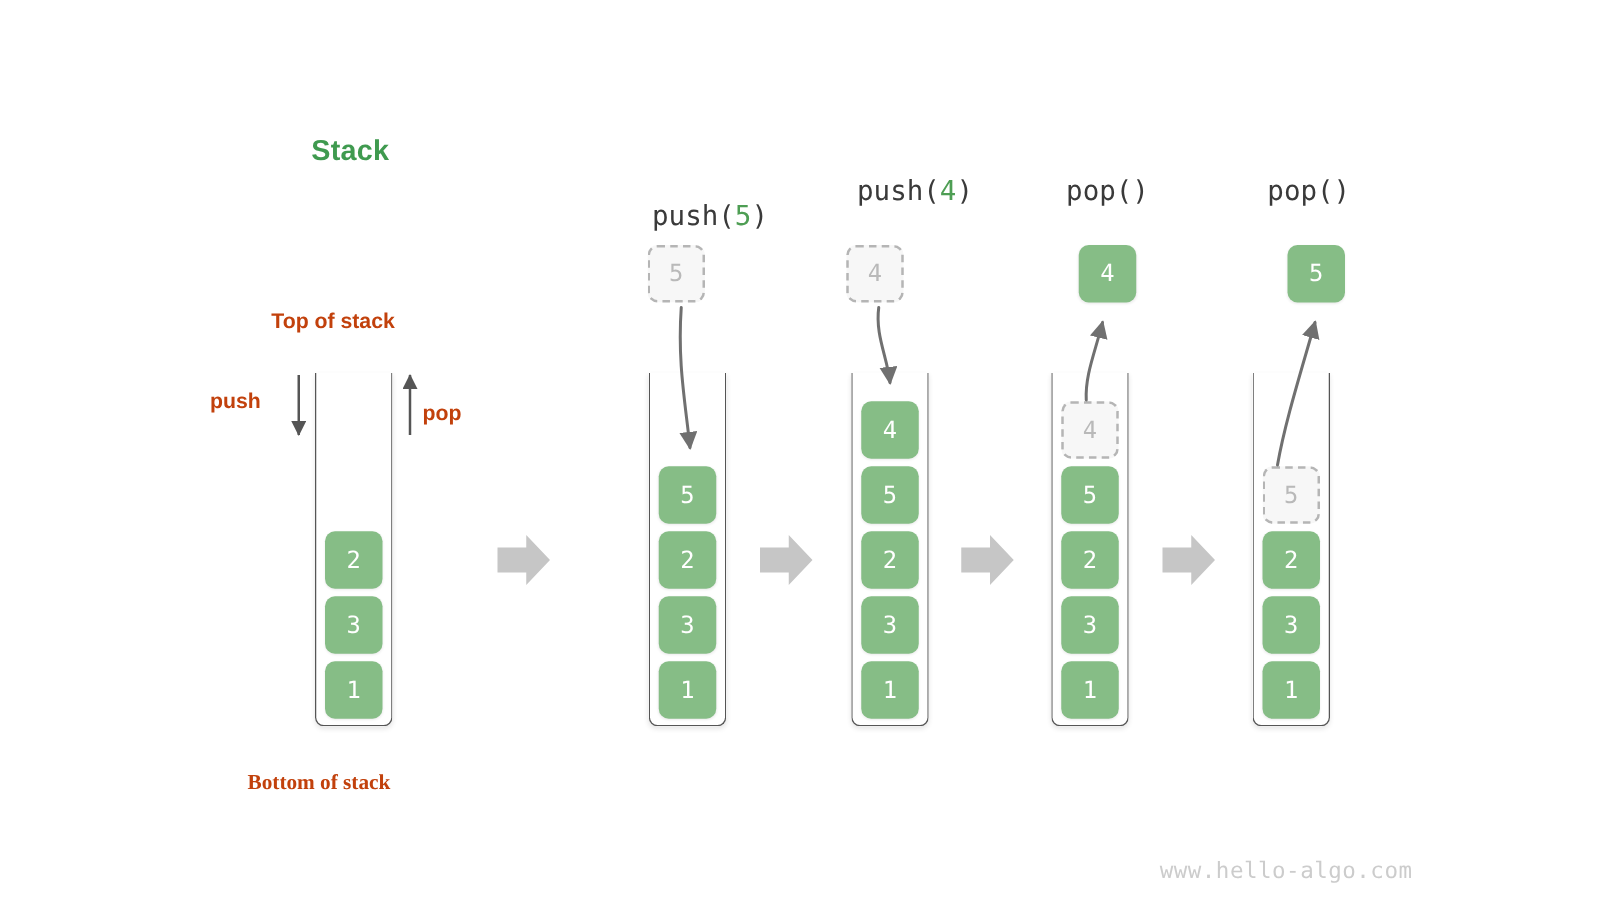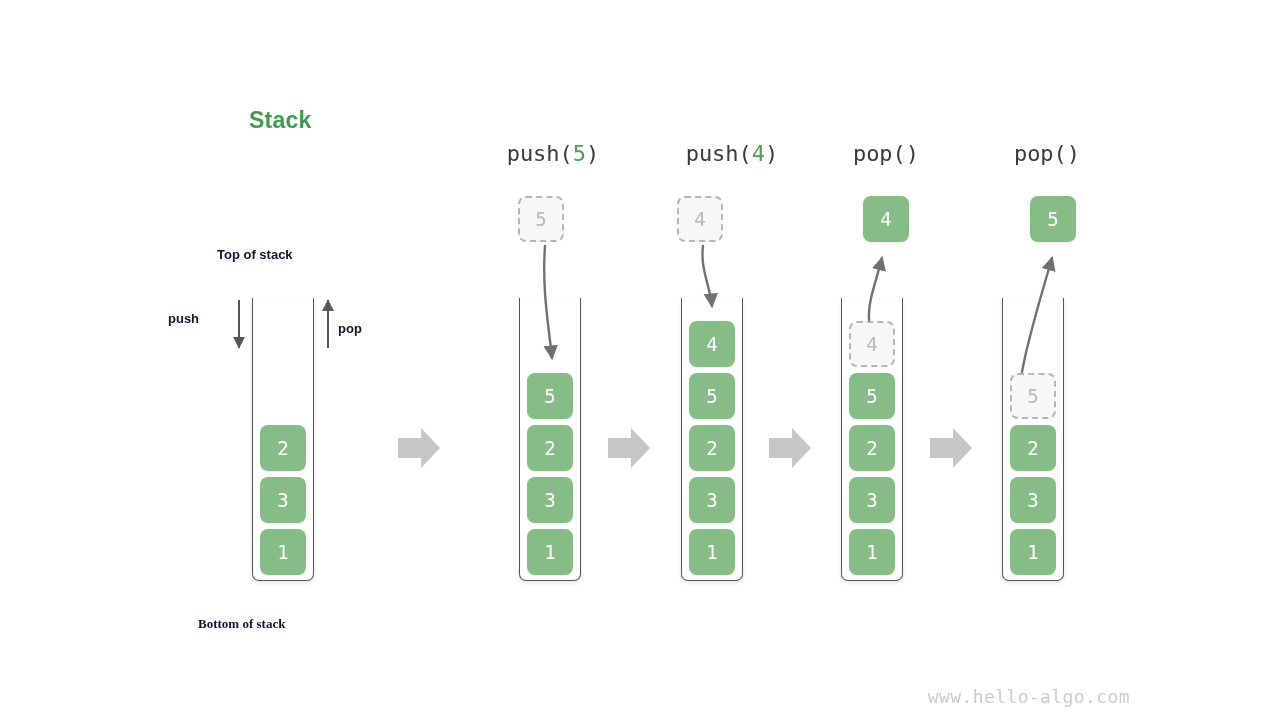--- a/index.html
+++ b/index.html
@@ -22,23 +22,23 @@
     left: 249px;
     top: 107px;
     font-size: 23px;
     font-weight: bold;
     color: #3f9a4f;
     letter-spacing: 0.2px;
     white-space: nowrap;
   }
   .edge-label {
     position: absolute;
-    font-size: 13px;
+    font-size: 17px;
     font-weight: bold;
-    color: #0f172a;
+    color: #c2410c;
     white-space: nowrap;
   }
   .top-of-stack   { left: 217px; top: 247px; }
   .bottom-of-stack{ left: 198px; top: 616px; font-family: Liberation Serif, serif; }
   .push-label     { left: 168px; top: 311px; }
   .pop-label      { left: 338px; top: 321px; }
 
   
   .op-header {
     position: absolute;
@@ -122,21 +122,21 @@
   <div class="edge-label top-of-stack">Top of stack</div>
   <div class="edge-label bottom-of-stack">Bottom of stack</div>
   <div class="edge-label push-label">push</div>
   <div class="edge-label pop-label">pop</div>
 
   <div class="stack-container" style="left:252px; top:298px; height:283px;"></div>
   <div class="cell filled" style="left:260px; top:425px;">2</div>
   <div class="cell filled" style="left:260px; top:477px;">3</div>
   <div class="cell filled" style="left:260px; top:529px;">1</div>
 
-  <div class="op-header" style="left:553px;">
+  <div class="op-header" style="left:568px;margin-top:20px;">
     <span>push(</span><span class="num">5</span><span>)</span>
   </div>
   <div class="cell ghost" style="left:518px; top:196px;">5</div>
   <div class="stack-container" style="left:519px; top:298px; height:283px;"></div>
   <div class="cell filled" style="left:527px; top:373px;">5</div>
   <div class="cell filled" style="left:527px; top:425px;">2</div>
   <div class="cell filled" style="left:527px; top:477px;">3</div>
   <div class="cell filled" style="left:527px; top:529px;">1</div>
 
   <div class="op-header" style="left:696px;margin-left:36px;">

